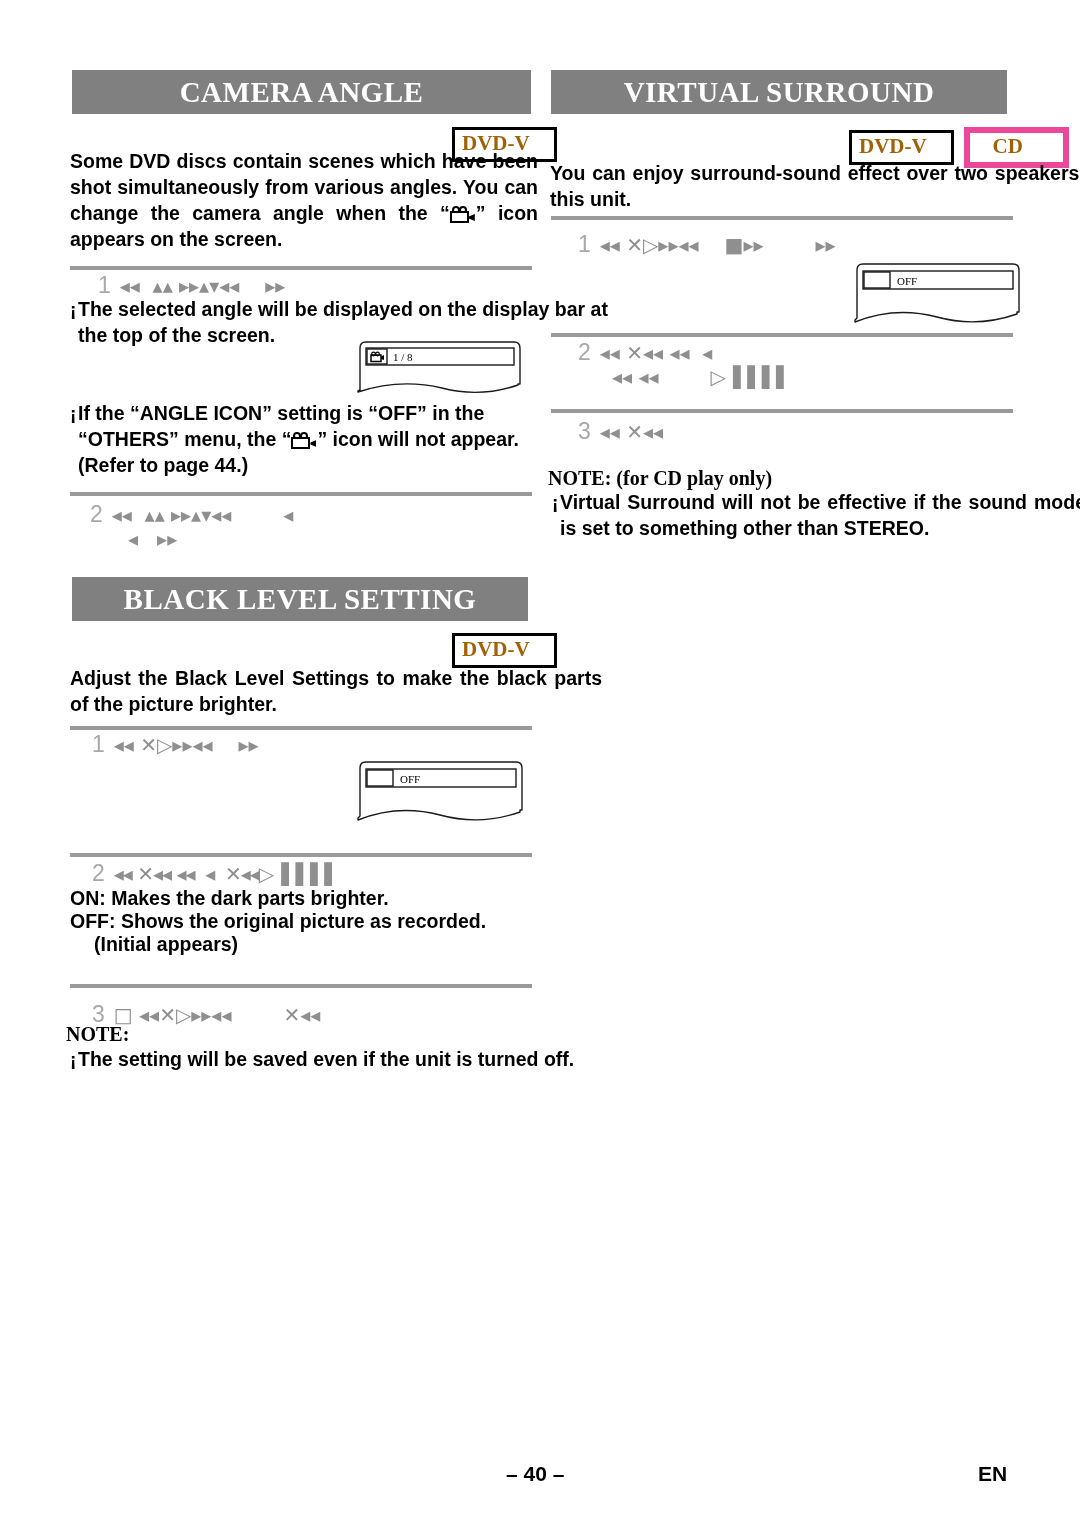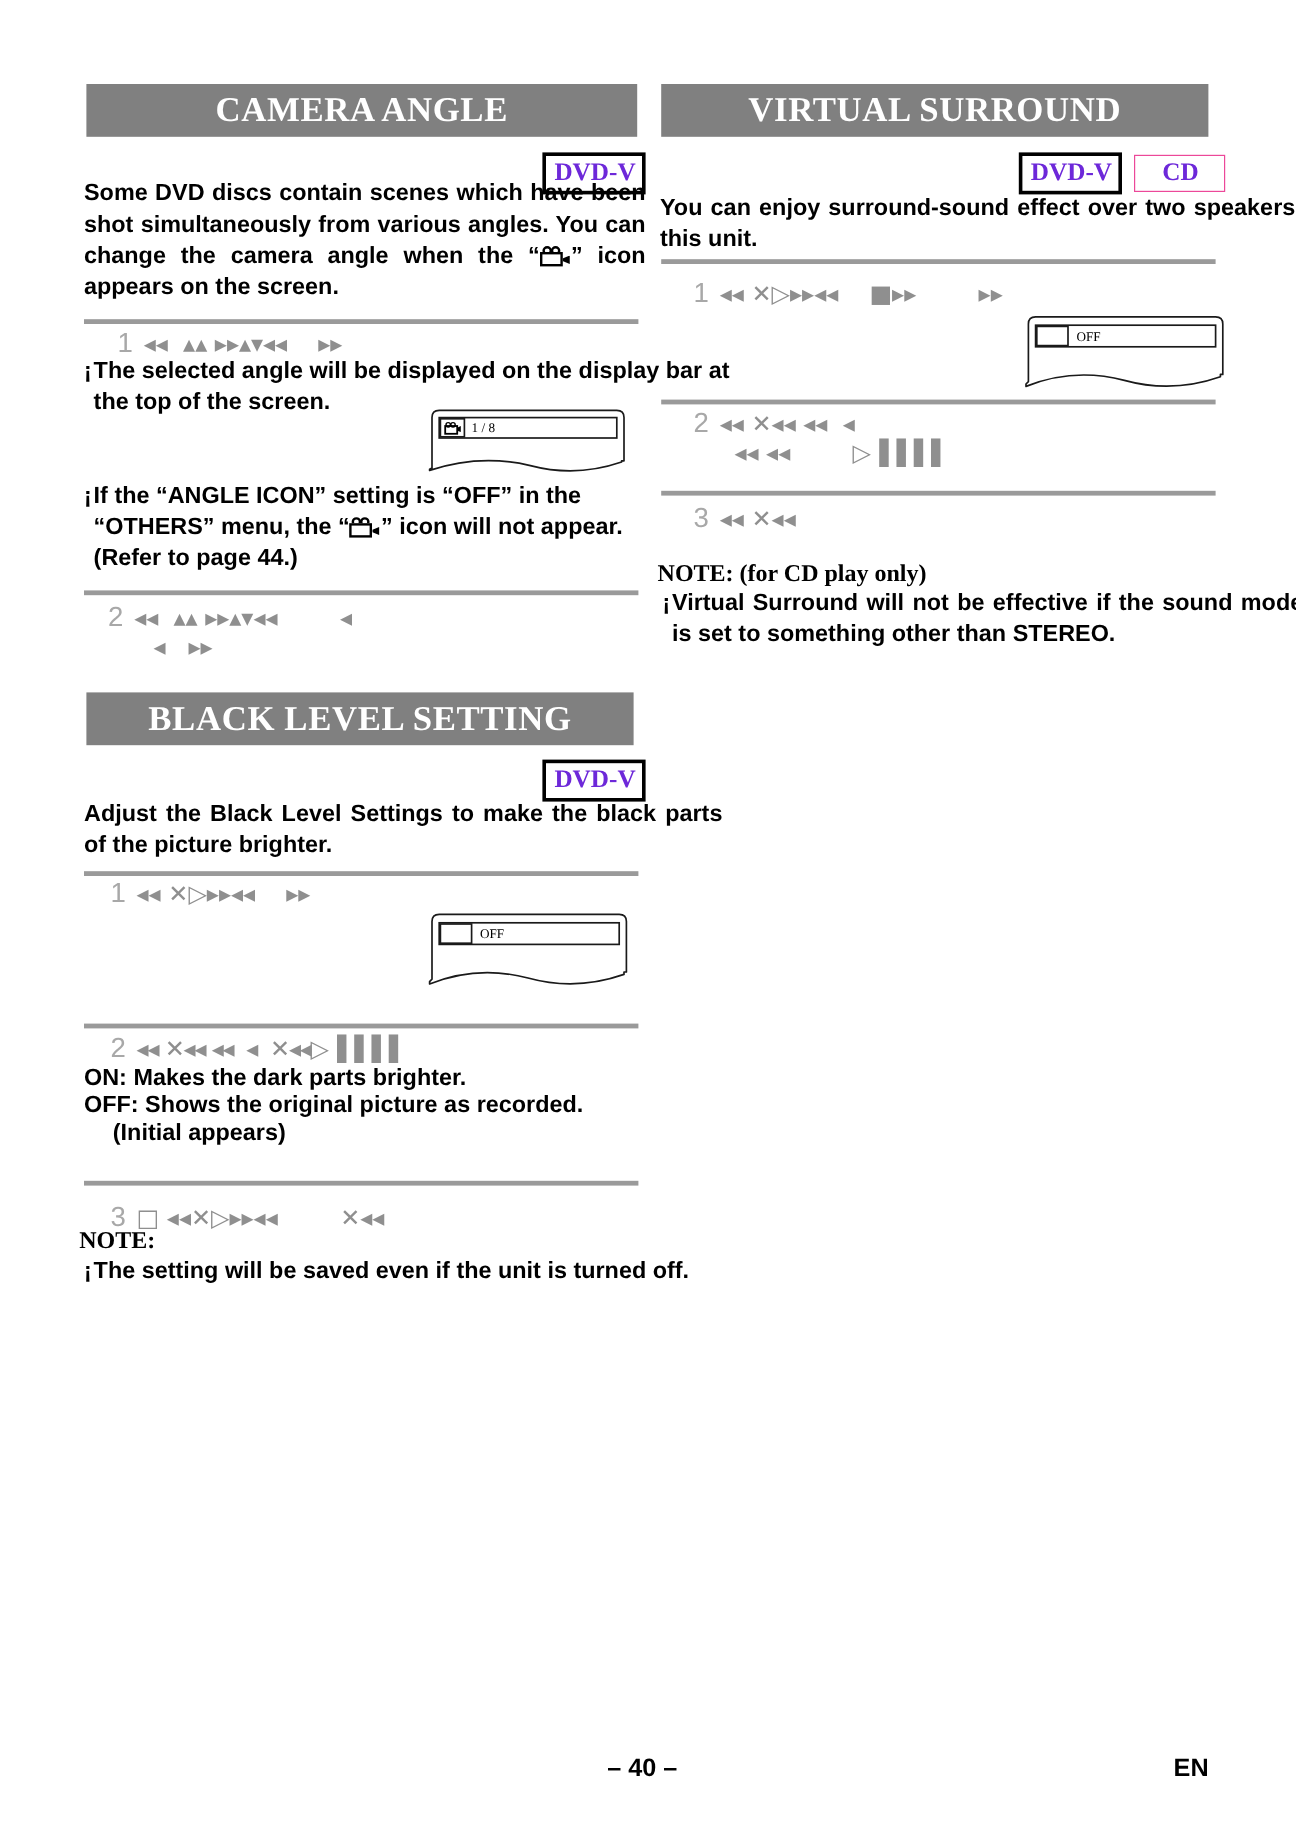--- a/index.html
+++ b/index.html
@@ -44,28 +44,28 @@
     position: absolute;
     display: flex;
     gap: 10px;
     align-items: center;
   }
   .badge {
     font-family: "Liberation Serif", serif;
     font-weight: bold;
     font-size: 21px;
     line-height: 1;
-    padding: 3px 5px 5px 7px;
+    padding: 3px 24px 5px 7px;
     background: #ffffff;
-    color: #6d28d9;
+    color: #a16207;
     white-space: nowrap;
     text-align: center;
   }
   .badge.thick { border: 3px solid #000; }
-  .badge.thin  { border: 1px solid #ec4899; min-width: 62px; }
+  .badge.thin  { border: 6px solid #ec4899; min-width: 62px; }
 
   
   .para {
     position: absolute;
     font-family: "Liberation Sans", sans-serif;
     font-weight: bold;
     font-size: 19.5px;
     line-height: 26px;
     text-align: justify;
     color: #000;

